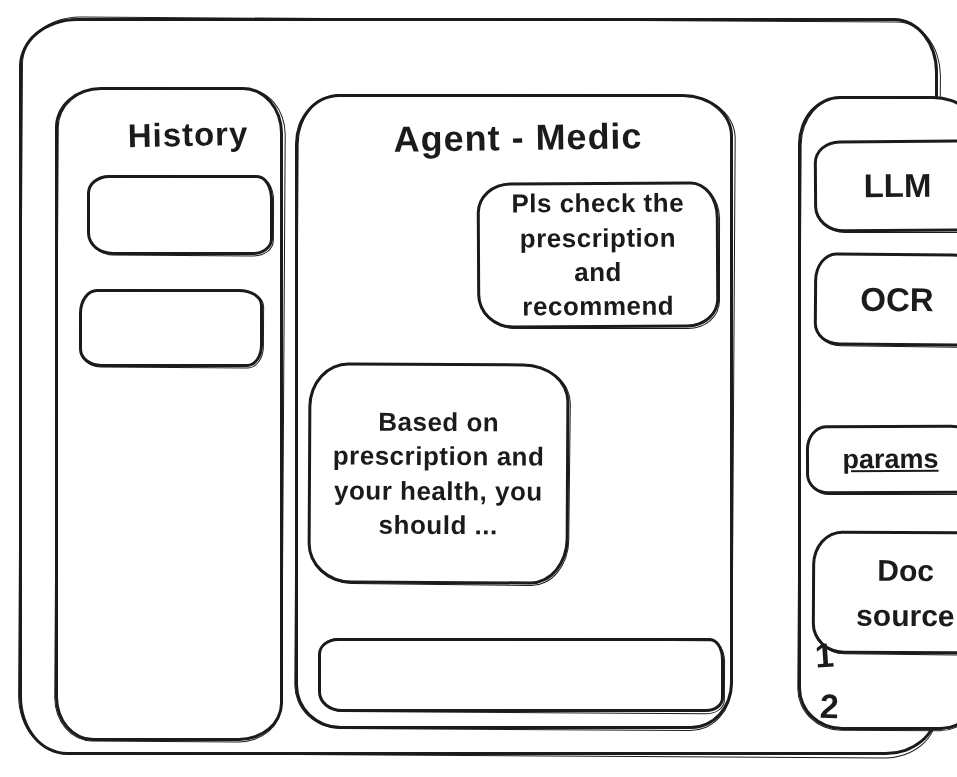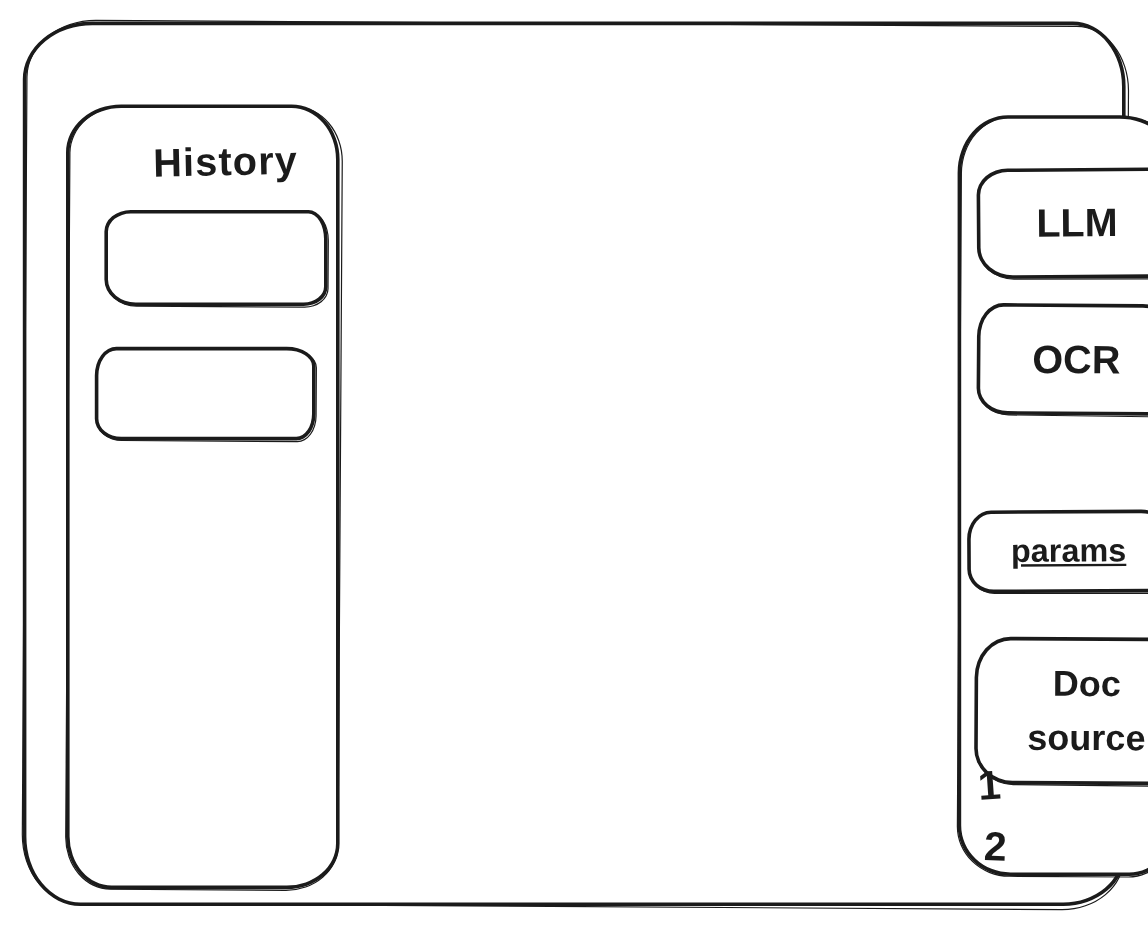--- a/index.html
+++ b/index.html
@@ -161,20 +161,29 @@
 <div id="stage">
 
   <div class="sk frame">
 
     <div class="sk history-panel">
       <div class="txt history-title">History</div>
       <div class="sk history-item-1"></div>
       <div class="sk history-item-2"></div>
     </div>
 
+    <div class="sk chat-panel">
+      <div class="txt chat-title">Agent - Medic</div>
+
+      <div class="sk bubble bubble-user">Pls check the prescription and recommend</div>
+
+      <div class="sk bubble bubble-assistant">Based on prescription and your health, you should ...</div>
+
+      <div class="sk chat-input"></div>
+    </div>
 
     <div class="sk tools-panel">
       <div class="sk tool-btn btn-llm">LLM</div>
 
       <div class="sk tool-btn btn-ocr">OCR</div>
 
       <div class="sk tool-btn btn-params">params</div>
 
       <div class="sk tool-btn btn-doc-source">Doc source</div>
 

